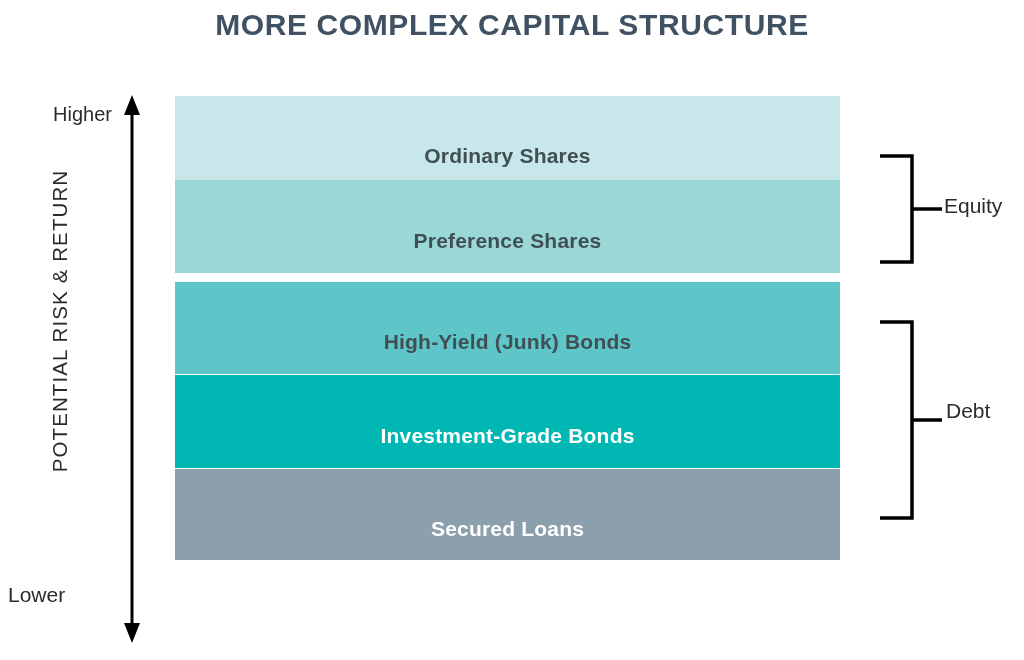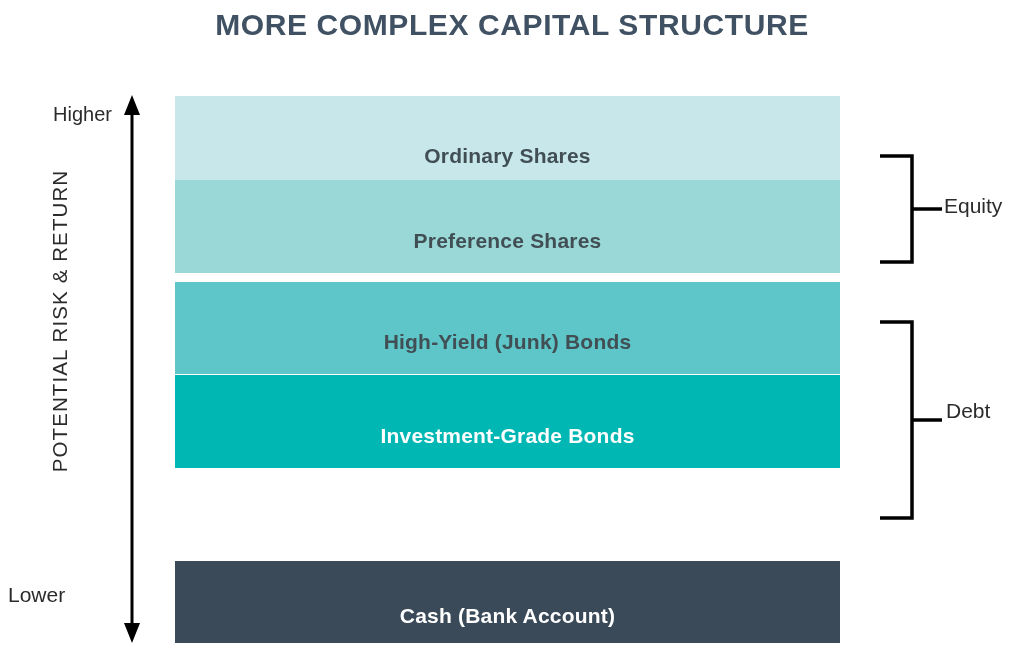--- a/index.html
+++ b/index.html
@@ -162,24 +162,24 @@
     </div>
 
     <div class="band" style="top:186px;height:92px;background:#5ec5c8;">
       <span class="band-label dark-text">High-Yield (Junk) Bonds</span>
     </div>
 
     <div class="band" style="top:279px;height:93px;background:#00b7b3;">
       <span class="band-label light-text">Investment-Grade Bonds</span>
     </div>
 
+    <div class="band" style="top:373px;height:91px;background:#8ba0ac;">
+      <span class="band-label light-text">Secured Loans</span>
+    </div>
 
-    <div class="band" style="top:465px;height:82px;background:#3a4a59;">
-      <span class="band-label light-text">Cash (Bank Account)</span>
-    </div>
   </div>
 
   <div id="brackets">
 
     <svg width="156" height="400" viewBox="0 0 156 400">
 
       <path d="M 12 16 L 44 16 L 44 122 L 12 122" fill="none" stroke="#000000" stroke-width="3.5"></path>
       <line x1="44" y1="69" x2="74" y2="69" stroke="#000000" stroke-width="3.5"></line>
 
       <path d="M 12 182 L 44 182 L 44 378 L 12 378" fill="none" stroke="#000000" stroke-width="3.5"></path>

